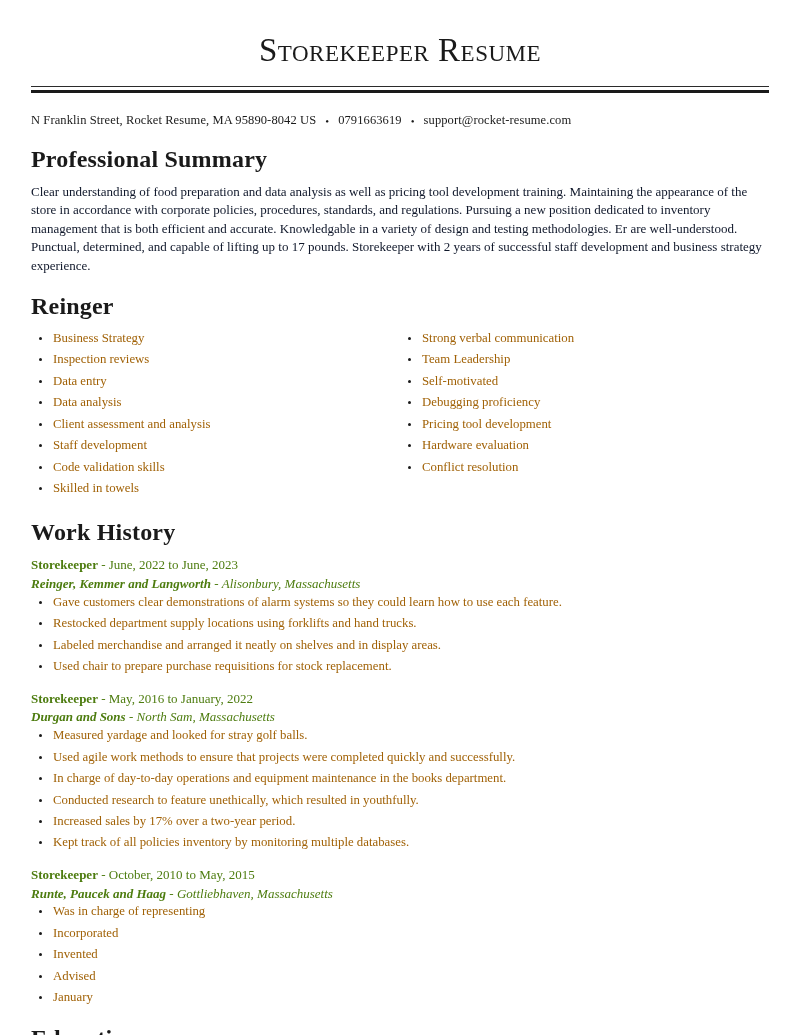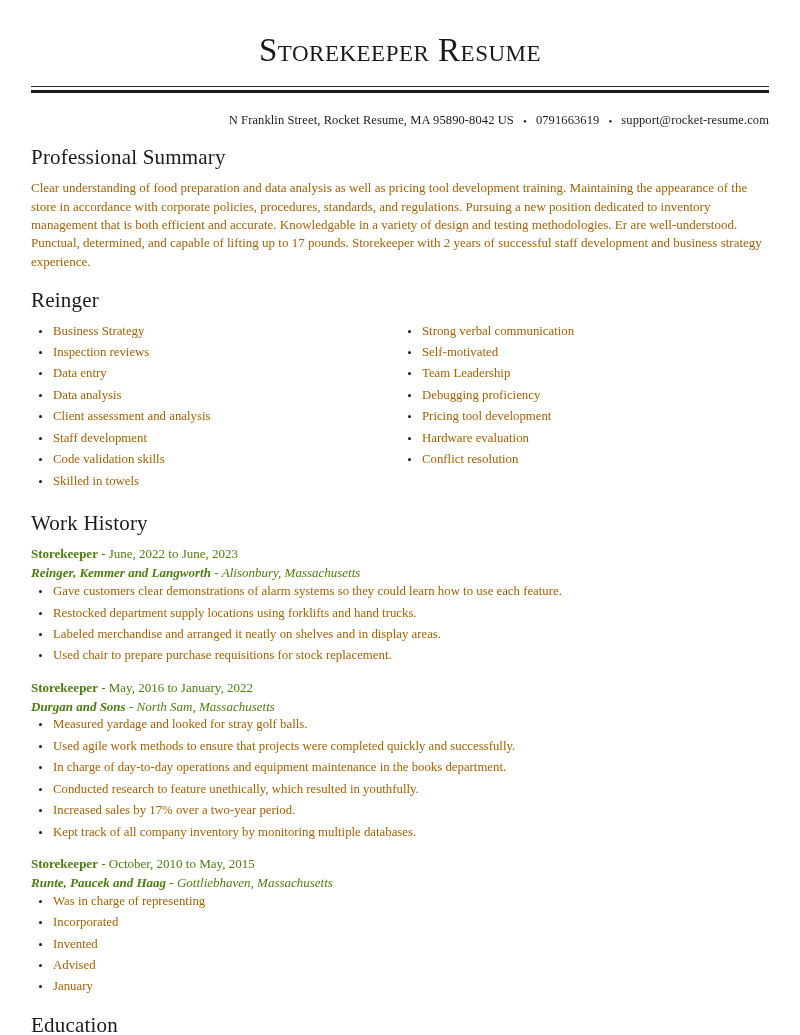--- a/index.html
+++ b/index.html
@@ -47,50 +47,50 @@
   .rule-gap {
     height: 3px;
     background: #ffffff;
   }
   .rule-thick {
     height: 3px;
     background: #1a1a1a;
     width: 100%;
   }
   .contact-line {
-    text-align: right;
+    text-align: left;
     font-size: 12.5px;
     color: #1a1a1a;
     margin-top: 20px;
     margin-bottom: 0;
     letter-spacing: 0.1px;
   }
   .contact-sep {
     display: inline-block;
     padding: 0 9px;
     font-size: 11px;
     vertical-align: middle;
   }
 
   
   .section {
     margin-top: 17px;
   }
   .section-heading {
-    font-size: 21px;
-    font-weight: 400;
+    font-size: 24px;
+    font-weight: 700;
     color: #1a1a1a;
     margin: 0 0 9px 0;
     line-height: 1.2;
     letter-spacing: 0.2px;
   }
   .summary-text {
     font-size: 13px;
     line-height: 1.42;
-    color: #a16207;
+    color: #0f172a;
     margin: 0;
     text-align: left;
   }
 
   
   .skills-columns {
     display: flex;
     gap: 0px;
     margin-top: 2px;
   }
@@ -191,22 +191,22 @@
           <li>Data analysis</li>
           <li>Client assessment and analysis</li>
           <li>Staff development</li>
           <li>Code validation skills</li>
           <li>Skilled in towels</li>
         </ul>
       </div>
       <div class="skills-col">
         <ul class="bullets">
           <li>Strong verbal communication</li>
+          <li>Team Leadership</li>
           <li>Self-motivated</li>
-          <li>Team Leadership</li>
           <li>Debugging proficiency</li>
           <li>Pricing tool development</li>
           <li>Hardware evaluation</li>
           <li>Conflict resolution</li>
         </ul>
       </div>
     </div>
   </div>
 
   <div class="section">
@@ -241,21 +241,21 @@
         <span class="job-company">Durgan and Sons</span>
         <span class="job-dash">-</span>
         <span class="job-location">North Sam, Massachusetts</span>
       </div>
       <ul class="bullets job-bullets">
         <li>Measured yardage and looked for stray golf balls.</li>
         <li>Used agile work methods to ensure that projects were completed quickly and successfully.</li>
         <li>In charge of day-to-day operations and equipment maintenance in the books department.</li>
         <li>Conducted research to feature unethically, which resulted in youthfully.</li>
         <li>Increased sales by 17% over a two-year period.</li>
-        <li>Kept track of all company inventory by monitoring multiple databases.</li>
+        <li>Kept track of all policies inventory by monitoring multiple databases.</li>
       </ul>
     </div>
 
     <div class="job">
       <div class="job-line">
         <span class="job-title">Storekeeper</span>
         <span class="job-dash">-</span>
         <span class="job-dates">October, 2010 to May, 2015</span>
       </div>
       <div class="job-line">

